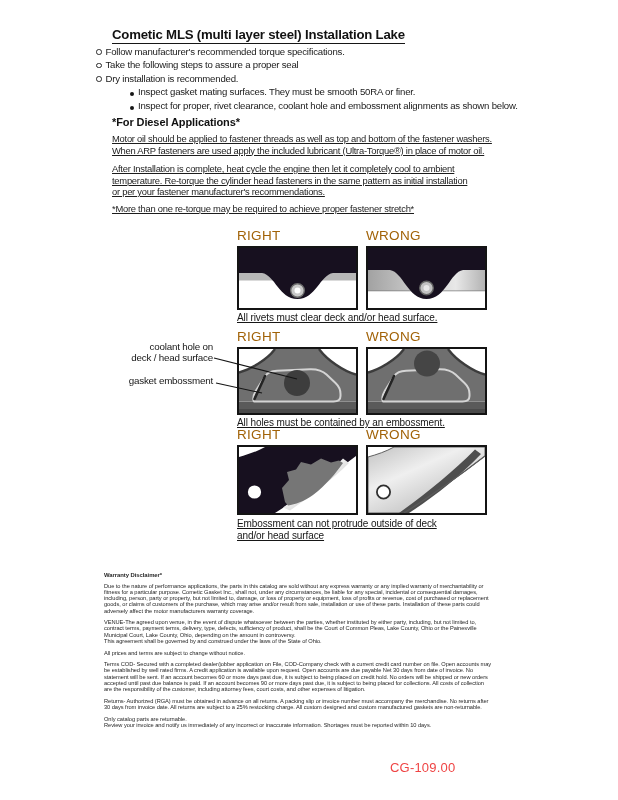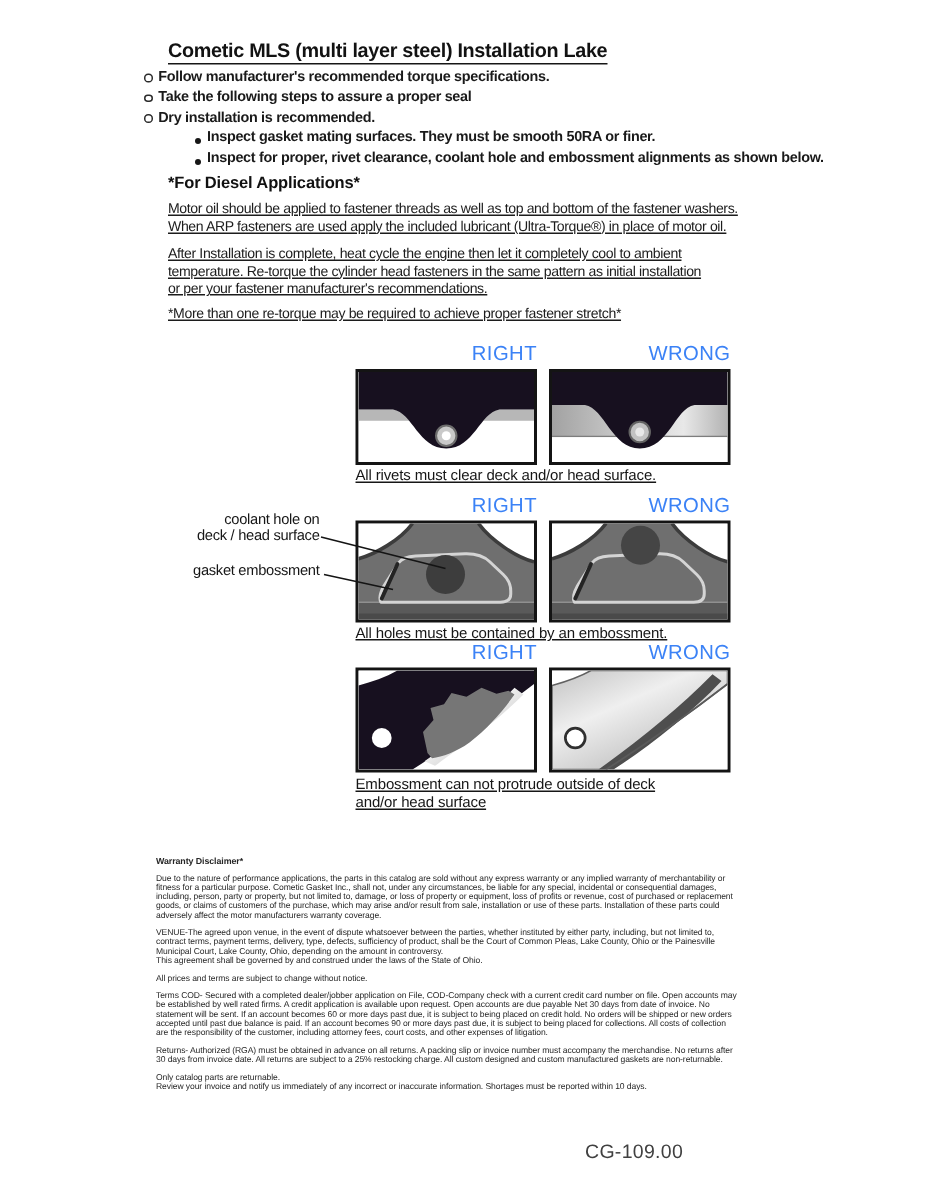--- a/index.html
+++ b/index.html
@@ -7,45 +7,45 @@
     position:relative;width:618px;height:800px;background:#ffffff;
     font-family:"Liberation Sans", sans-serif;color:#1d1d1d;
     outline:1px solid #e3e3e3;overflow:hidden;
   }
   .title-block{position:absolute;left:112px;top:25px;}
   .page-title{
     font-weight:bold;font-size:13.2px;letter-spacing:-0.2px;color:#121212;
     border-bottom:1.6px solid #161616;padding-bottom:1px;display:inline-block;
   }
   .tips{position:absolute;left:96px;top:45px;font-size:9.6px;letter-spacing:-0.2px;line-height:13.4px;color:#1a1a1a;}
-  .tip-row{display:flex;align-items:flex-start;font-weight:bold;}
+  .tip-row{display:flex;align-items:flex-start;}
   .odot{width:3.5px;height:3.5px;border:1px solid #2b2b2b;border-radius:50%;margin:4.4px 4px 0 0;flex:none;}
   .fdot{width:4px;height:4px;background:#161616;border-radius:50%;margin:4.4px 4px 0 0;flex:none;}
   .sub{margin-left:34px;align-items:center;}
   .diesel-h{position:absolute;left:112px;top:116px;font-weight:bold;font-size:11px;letter-spacing:-0.1px;color:#111;}
   .bodypara{
     position:absolute;left:112px;font-size:9.4px;letter-spacing:-0.25px;line-height:11.5px;
     white-space:pre-line;color:#1c1c1c;width:460px;text-decoration:underline;
   }
   .fig{position:absolute;left:237px;width:250px;}
-  .fig-titles{display:grid;grid-template-columns:121px 121px;gap:8px;text-align:right;
-    font-size:13.5px;letter-spacing:0.3px;line-height:13px;margin-bottom:4px;color:#3b82f6;}
+  .fig-titles{display:grid;grid-template-columns:121px 121px;gap:8px;text-align:left;
+    font-size:13.5px;letter-spacing:0.3px;line-height:13px;margin-bottom:4px;color:#a16207;}
   .panels{display:grid;grid-template-columns:121px 121px;gap:8px;}
   .panel{width:121px;border:2px solid #141414;box-sizing:border-box;background:#fff;}
   .panel svg{display:block;width:100%;height:100%;}
   .h64{height:64px}.h68{height:68px}.h70{height:70px}
   .caption{font-size:10px;letter-spacing:-0.1px;margin-top:2px;color:#161616;white-space:pre-line;line-height:11.5px;text-decoration:underline;}
   .cap3{margin-top:3px;}
   .fig2-label{position:absolute;left:96px;width:117px;text-align:right;font-size:9.8px;
     letter-spacing:-0.2px;line-height:10.8px;color:#161616;white-space:pre-line;}
   .leader-svg{position:absolute;left:205px;top:348px;width:110px;height:55px;pointer-events:none;}
   .legal{position:absolute;left:104px;top:572px;width:420px;font-size:5.7px;line-height:6.2px;color:#272727;letter-spacing:-0.05px;}
   .legal-h{font-weight:bold;font-size:5.9px;margin:0 0 4.5px 0;}
   .legal p{margin:0 0 5.5px 0;white-space:pre-line;}
-  .footer-code{position:absolute;left:390px;top:760px;font-size:13px;letter-spacing:0.2px;color:#404040;}
+  .footer-code{position:absolute;left:390px;top:760px;font-size:13px;letter-spacing:0.2px;color:#ef4444;}
 </style>
 </head>
 <body>
 
 <div class="page">
 
   <div class="title-block">
     <span class="page-title">Cometic MLS (multi layer steel) Installation Lake</span>
   </div>
 

